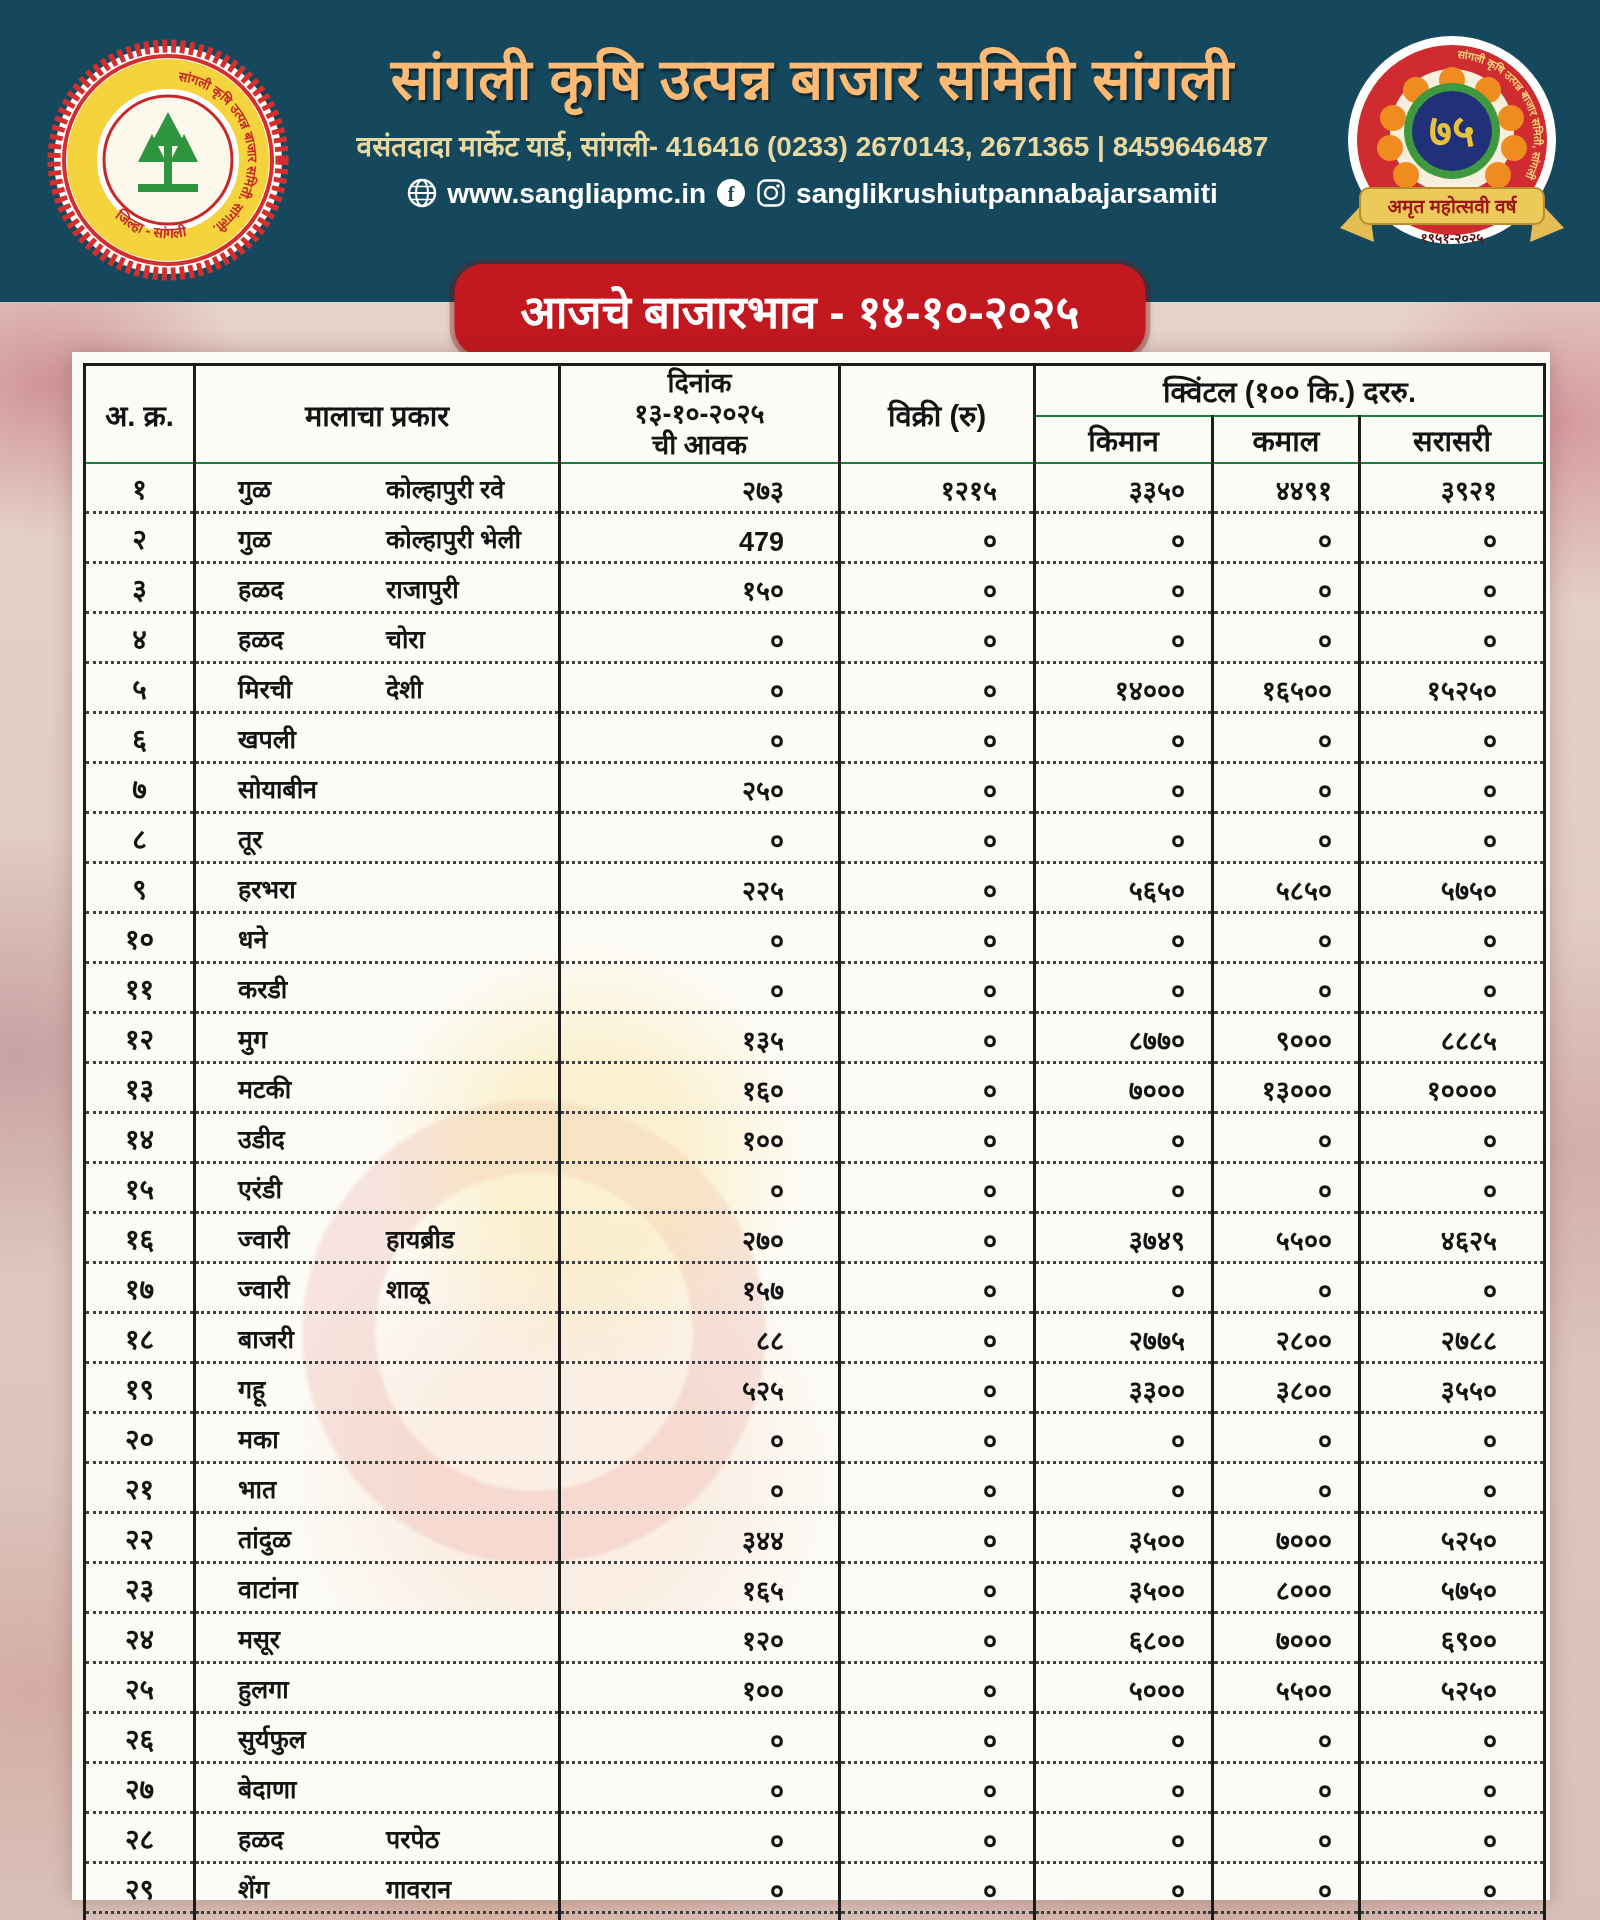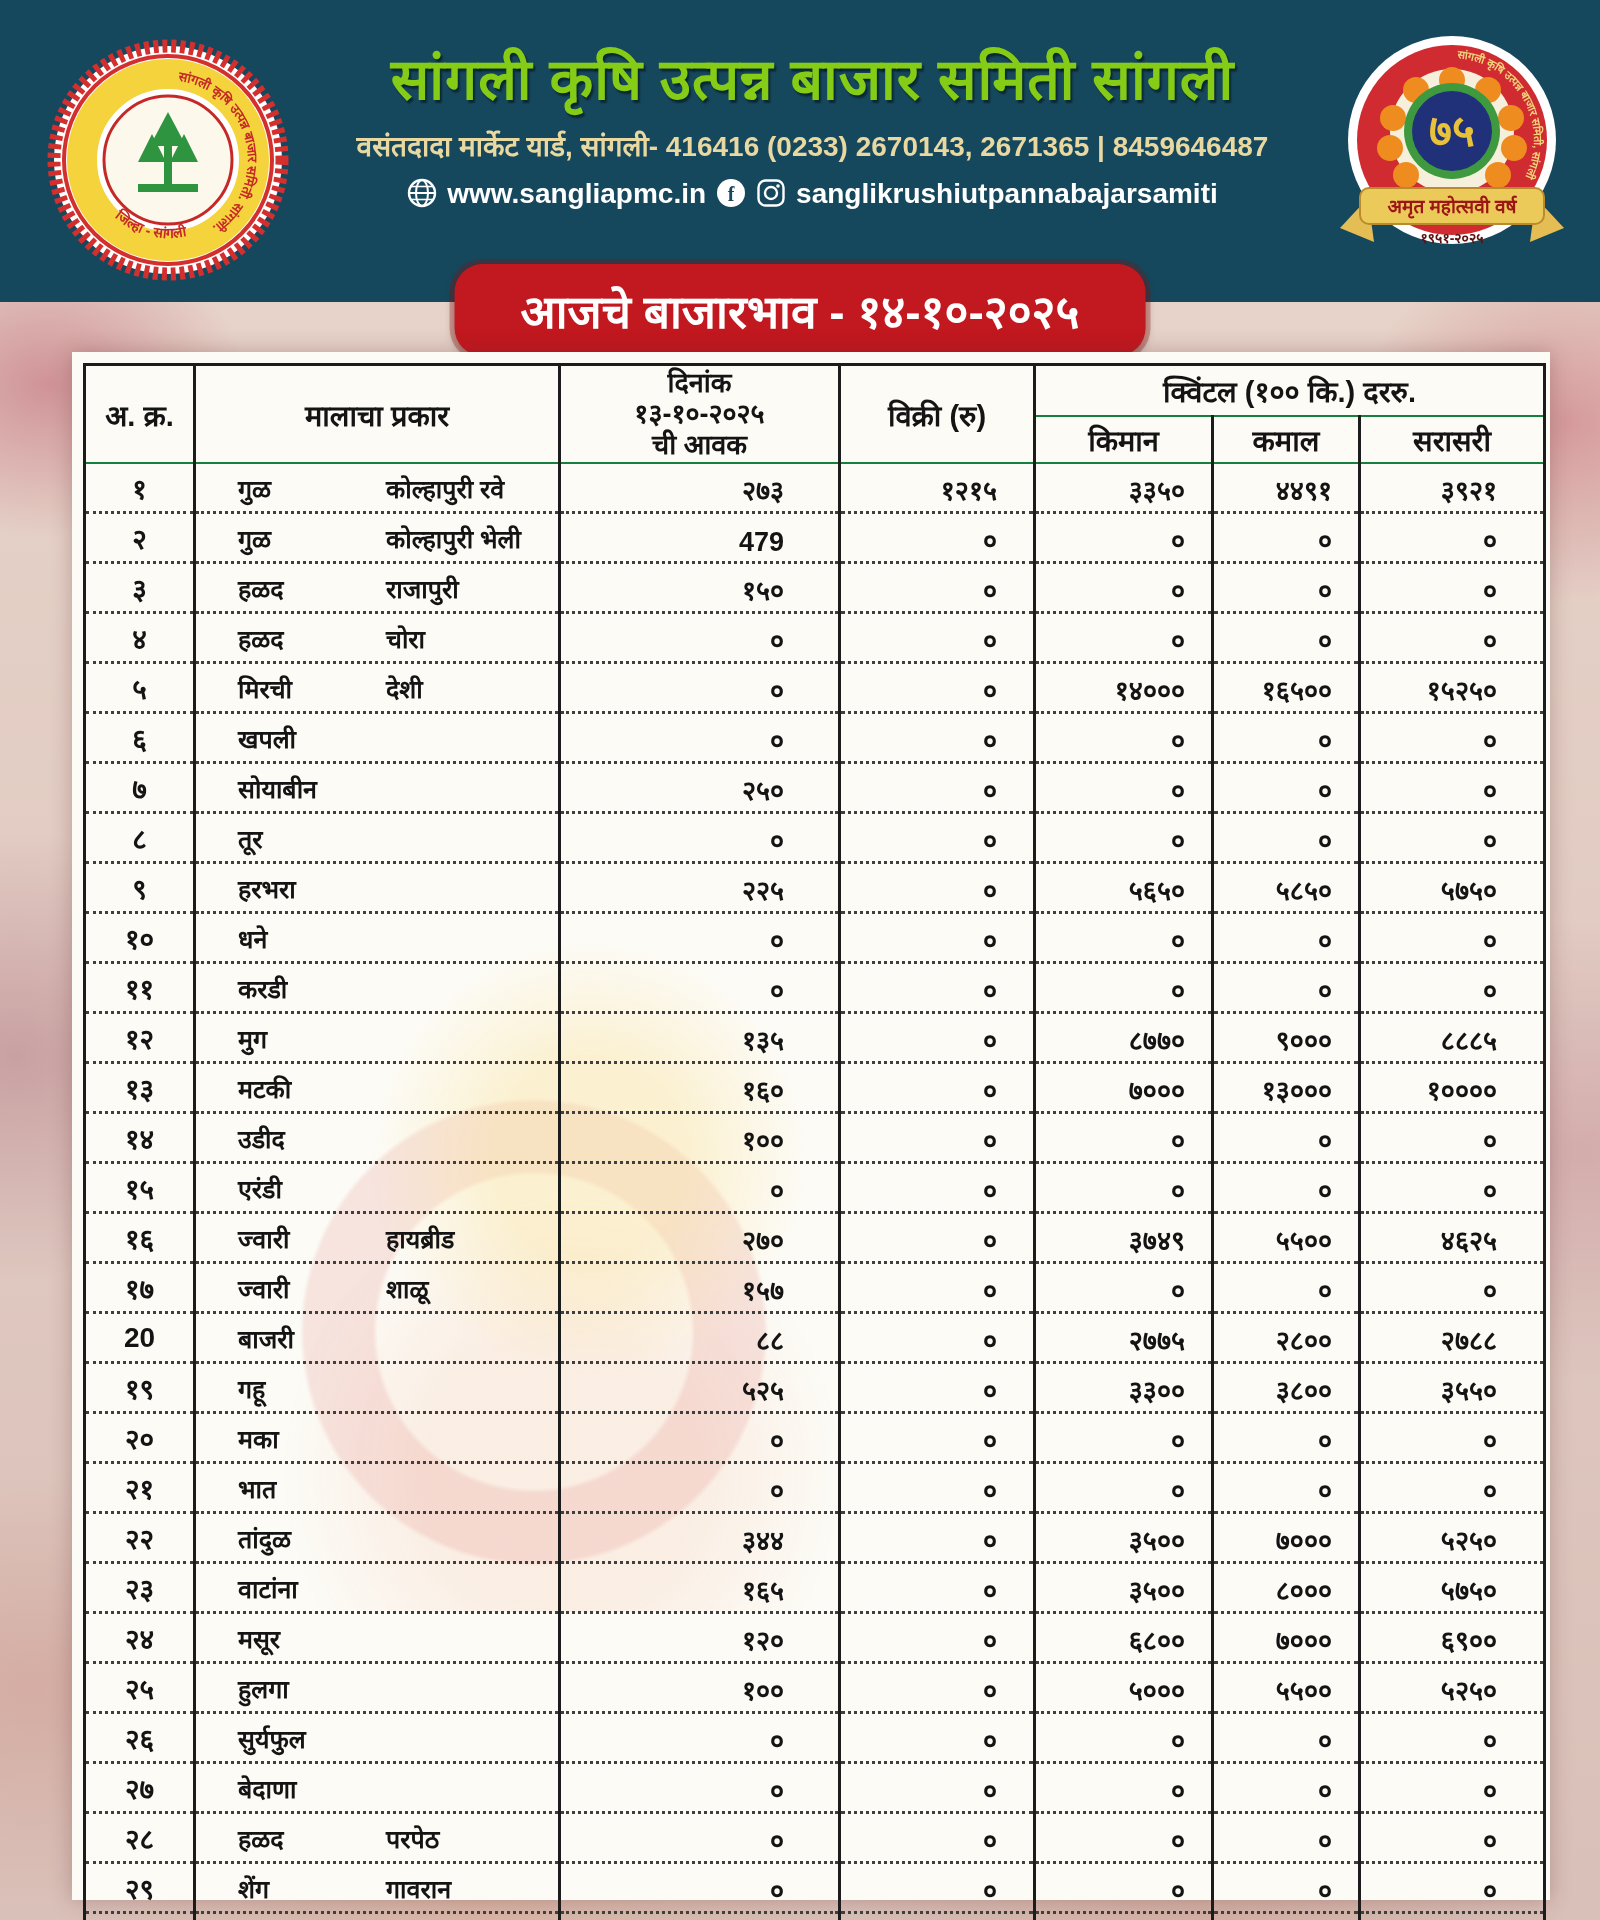--- a/index.html
+++ b/index.html
@@ -10,21 +10,21 @@
       radial-gradient(ellipse 300px 260px at 98% 22%, rgba(198,100,112,.5), transparent 70%),
       radial-gradient(ellipse 420px 320px at 1% 55%, rgba(178,120,132,.5), transparent 70%),
       radial-gradient(ellipse 400px 320px at 99% 60%, rgba(196,138,148,.45), transparent 72%),
       radial-gradient(ellipse 420px 300px at 2% 88%, rgba(205,150,140,.5), transparent 72%),
       radial-gradient(ellipse 520px 280px at 30% 100%, rgba(216,172,152,.6), transparent 70%),
       radial-gradient(ellipse 520px 280px at 75% 100%, rgba(206,162,148,.55), transparent 70%),
       linear-gradient(#e9d6cc, #d9c0b8);}
   
   .header{position:absolute;left:0;top:0;width:1600px;height:302px;background:#16485d;}
   .title{position:absolute;left:295px;top:38px;width:1035px;text-align:center;
-    font-size:57px;font-weight:bold;color:#84cc16;letter-spacing:1px;
+    font-size:57px;font-weight:bold;color:#fdba74;letter-spacing:1px;
     text-shadow:2px 3px 2px rgba(0,0,0,.45);}
   .address{position:absolute;left:295px;top:126px;width:1035px;text-align:center;
     font-size:28px;font-weight:bold;color:#e9d8a0;}
   .webline{position:absolute;left:295px;top:178px;width:1035px;display:flex;
     justify-content:center;align-items:flex-start;gap:10px;color:#ffffff;
     font-size:28px;font-weight:bold;}
   .webline svg{display:block;}
   .seal{position:absolute;left:42px;top:34px;}
   .badge75{position:absolute;left:1338px;top:28px;}
   
@@ -326,21 +326,21 @@
           <tr>
             <td class="c-serial">१७</td>
             <td class="c-product"><span class="p-name">ज्वारी</span><span class="p-var">शाळू</span></td>
             <td class="c-num c-arrival">१५७</td>
             <td class="c-num c-sale">०</td>
             <td class="c-num c-min">०</td>
             <td class="c-num c-max">०</td>
             <td class="c-num c-avg">०</td>
           </tr>
           <tr>
-            <td class="c-serial">20</td>
+            <td class="c-serial">१८</td>
             <td class="c-product"><span class="p-name">बाजरी</span><span class="p-var"></span></td>
             <td class="c-num c-arrival">८८</td>
             <td class="c-num c-sale">०</td>
             <td class="c-num c-min">२७७५</td>
             <td class="c-num c-max">२८००</td>
             <td class="c-num c-avg">२७८८</td>
           </tr>
           <tr>
             <td class="c-serial">१९</td>
             <td class="c-product"><span class="p-name">गहू</span><span class="p-var"></span></td>

